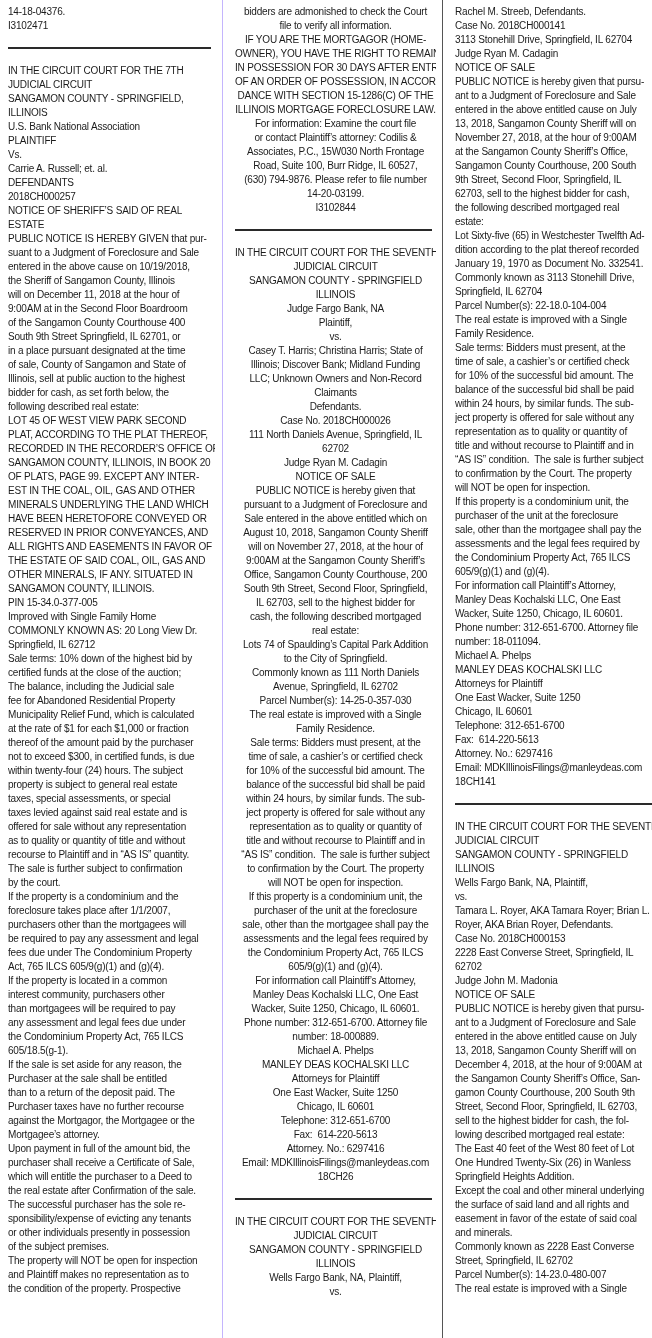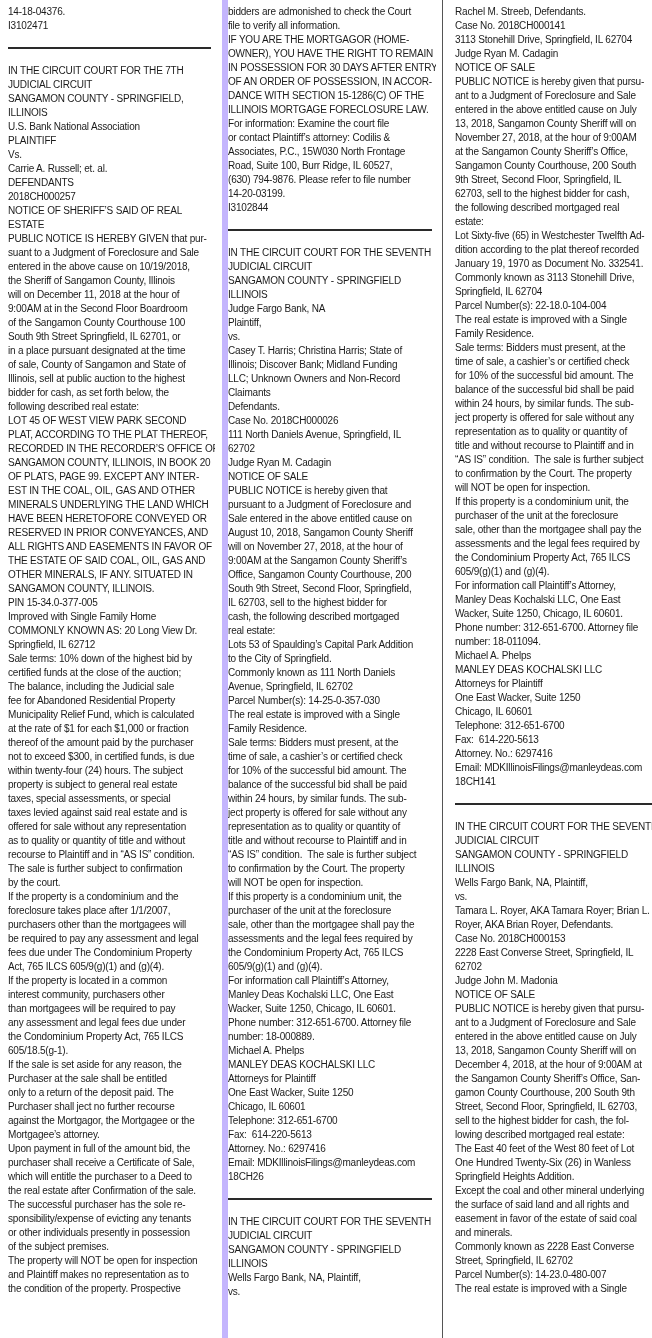--- a/index.html
+++ b/index.html
@@ -15,21 +15,21 @@
     box-sizing: border-box;
     overflow: hidden;
     font-family: "Liberation Sans", sans-serif;
     color: #1b1b1b;
   }
   .col {
     box-sizing: border-box;
     padding-top: 5px;
   }
   .col-1 { width: 214px; padding-left: 0;  padding-right: 7px; margin-left: 8px; }
-  .col-2 { width: 220px; padding-right: 6px; border-left: 6px solid #c4b5fd; }
+  .col-2 { width: 220px; padding-left: 12px; padding-right: 6px; border-left: 1px solid #c4b5fd; text-align: center; }
   .col-3 { width: 260px; padding-left: 12px; padding-right: 2px; border-left: 1px solid #555; }
   .line {
     font-size: 10px;
     line-height: 14px;
     letter-spacing: -0.2px;
     white-space: pre;
     overflow: hidden;
     color: #1b1b1b;
   }
   .rule {
@@ -61,21 +61,21 @@
         <div class="line">DEFENDANTS</div>
         <div class="line">2018CH000257</div>
         <div class="line">NOTICE OF SHERIFF’S SAID OF REAL</div>
         <div class="line">ESTATE</div>
         <div class="line">PUBLIC NOTICE IS HEREBY GIVEN that pur-</div>
         <div class="line">suant to a Judgment of Foreclosure and Sale</div>
         <div class="line">entered in the above cause on 10/19/2018,</div>
         <div class="line">the Sheriff of Sangamon County, Illinois</div>
         <div class="line">will on December 11, 2018 at the hour of</div>
         <div class="line">9:00AM at in the Second Floor Boardroom</div>
-        <div class="line">of the Sangamon County Courthouse 100</div>
+        <div class="line">of the Sangamon County Courthouse 400</div>
         <div class="line">South 9th Street Springfield, IL 62701, or</div>
         <div class="line">in a place pursuant designated at the time</div>
         <div class="line">of sale, County of Sangamon and State of</div>
         <div class="line">Illinois, sell at public auction to the highest</div>
         <div class="line">bidder for cash, as set forth below, the</div>
         <div class="line">following described real estate:</div>
         <div class="line">LOT 45 OF WEST VIEW PARK SECOND</div>
         <div class="line">PLAT, ACCORDING TO THE PLAT THEREOF,</div>
         <div class="line">RECORDED IN THE RECORDER’S OFFICE OF</div>
         <div class="line">SANGAMON COUNTY, ILLINOIS, IN BOOK 20</div>
@@ -99,39 +99,39 @@
         <div class="line">Municipality Relief Fund, which is calculated</div>
         <div class="line">at the rate of $1 for each $1,000 or fraction</div>
         <div class="line">thereof of the amount paid by the purchaser</div>
         <div class="line">not to exceed $300, in certified funds, is due</div>
         <div class="line">within twenty-four (24) hours. The subject</div>
         <div class="line">property is subject to general real estate</div>
         <div class="line">taxes, special assessments, or special</div>
         <div class="line">taxes levied against said real estate and is</div>
         <div class="line">offered for sale without any representation</div>
         <div class="line">as to quality or quantity of title and without</div>
-        <div class="line">recourse to Plaintiff and in “AS IS” condition.</div>
+        <div class="line">recourse to Plaintiff and in “AS IS” quantity.</div>
         <div class="line">The sale is further subject to confirmation</div>
         <div class="line">by the court.</div>
         <div class="line">If the property is a condominium and the</div>
         <div class="line">foreclosure takes place after 1/1/2007,</div>
         <div class="line">purchasers other than the mortgagees will</div>
         <div class="line">be required to pay any assessment and legal</div>
         <div class="line">fees due under The Condominium Property</div>
         <div class="line">Act, 765 ILCS 605/9(g)(1) and (g)(4).</div>
         <div class="line">If the property is located in a common</div>
         <div class="line">interest community, purchasers other</div>
         <div class="line">than mortgagees will be required to pay</div>
         <div class="line">any assessment and legal fees due under</div>
         <div class="line">the Condominium Property Act, 765 ILCS</div>
         <div class="line">605/18.5(g-1).</div>
         <div class="line">If the sale is set aside for any reason, the</div>
         <div class="line">Purchaser at the sale shall be entitled</div>
-        <div class="line">only to a return of the deposit paid. The</div>
-        <div class="line">Purchaser shall ject no further recourse</div>
+        <div class="line">than to a return of the deposit paid. The</div>
+        <div class="line">Purchaser taxes have no further recourse</div>
         <div class="line">against the Mortgagor, the Mortgagee or the</div>
         <div class="line">Mortgagee’s attorney.</div>
         <div class="line">Upon payment in full of the amount bid, the</div>
         <div class="line">purchaser shall receive a Certificate of Sale,</div>
         <div class="line">which will entitle the purchaser to a Deed to</div>
         <div class="line">the real estate after Confirmation of the sale.</div>
         <div class="line">The successful purchaser has the sole re-</div>
         <div class="line">sponsibility/expense of evicting any tenants</div>
         <div class="line">or other individuals presently in possession</div>
         <div class="line">of the subject premises.</div>
@@ -172,30 +172,30 @@
         <div class="line">LLC; Unknown Owners and Non-Record</div>
         <div class="line">Claimants</div>
         <div class="line">Defendants.</div>
         <div class="line">Case No. 2018CH000026</div>
         <div class="line">111 North Daniels Avenue, Springfield, IL</div>
         <div class="line">62702</div>
         <div class="line">Judge Ryan M. Cadagin</div>
         <div class="line">NOTICE OF SALE</div>
         <div class="line">PUBLIC NOTICE is hereby given that</div>
         <div class="line">pursuant to a Judgment of Foreclosure and</div>
-        <div class="line">Sale entered in the above entitled cause on</div>
+        <div class="line">Sale entered in the above entitled which on</div>
         <div class="line">August 10, 2018, Sangamon County Sheriff</div>
         <div class="line">will on November 27, 2018, at the hour of</div>
         <div class="line">9:00AM at the Sangamon County Sheriff’s</div>
         <div class="line">Office, Sangamon County Courthouse, 200</div>
         <div class="line">South 9th Street, Second Floor, Springfield,</div>
         <div class="line">IL 62703, sell to the highest bidder for</div>
         <div class="line">cash, the following described mortgaged</div>
         <div class="line">real estate:</div>
-        <div class="line">Lots 53 of Spaulding’s Capital Park Addition</div>
+        <div class="line">Lots 74 of Spaulding’s Capital Park Addition</div>
         <div class="line">to the City of Springfield.</div>
         <div class="line">Commonly known as 111 North Daniels</div>
         <div class="line">Avenue, Springfield, IL 62702</div>
         <div class="line">Parcel Number(s): 14-25-0-357-030</div>
         <div class="line">The real estate is improved with a Single</div>
         <div class="line">Family Residence.</div>
         <div class="line">Sale terms: Bidders must present, at the</div>
         <div class="line">time of sale, a cashier’s or certified check</div>
         <div class="line">for 10% of the successful bid amount. The</div>
         <div class="line">balance of the successful bid shall be paid</div>

